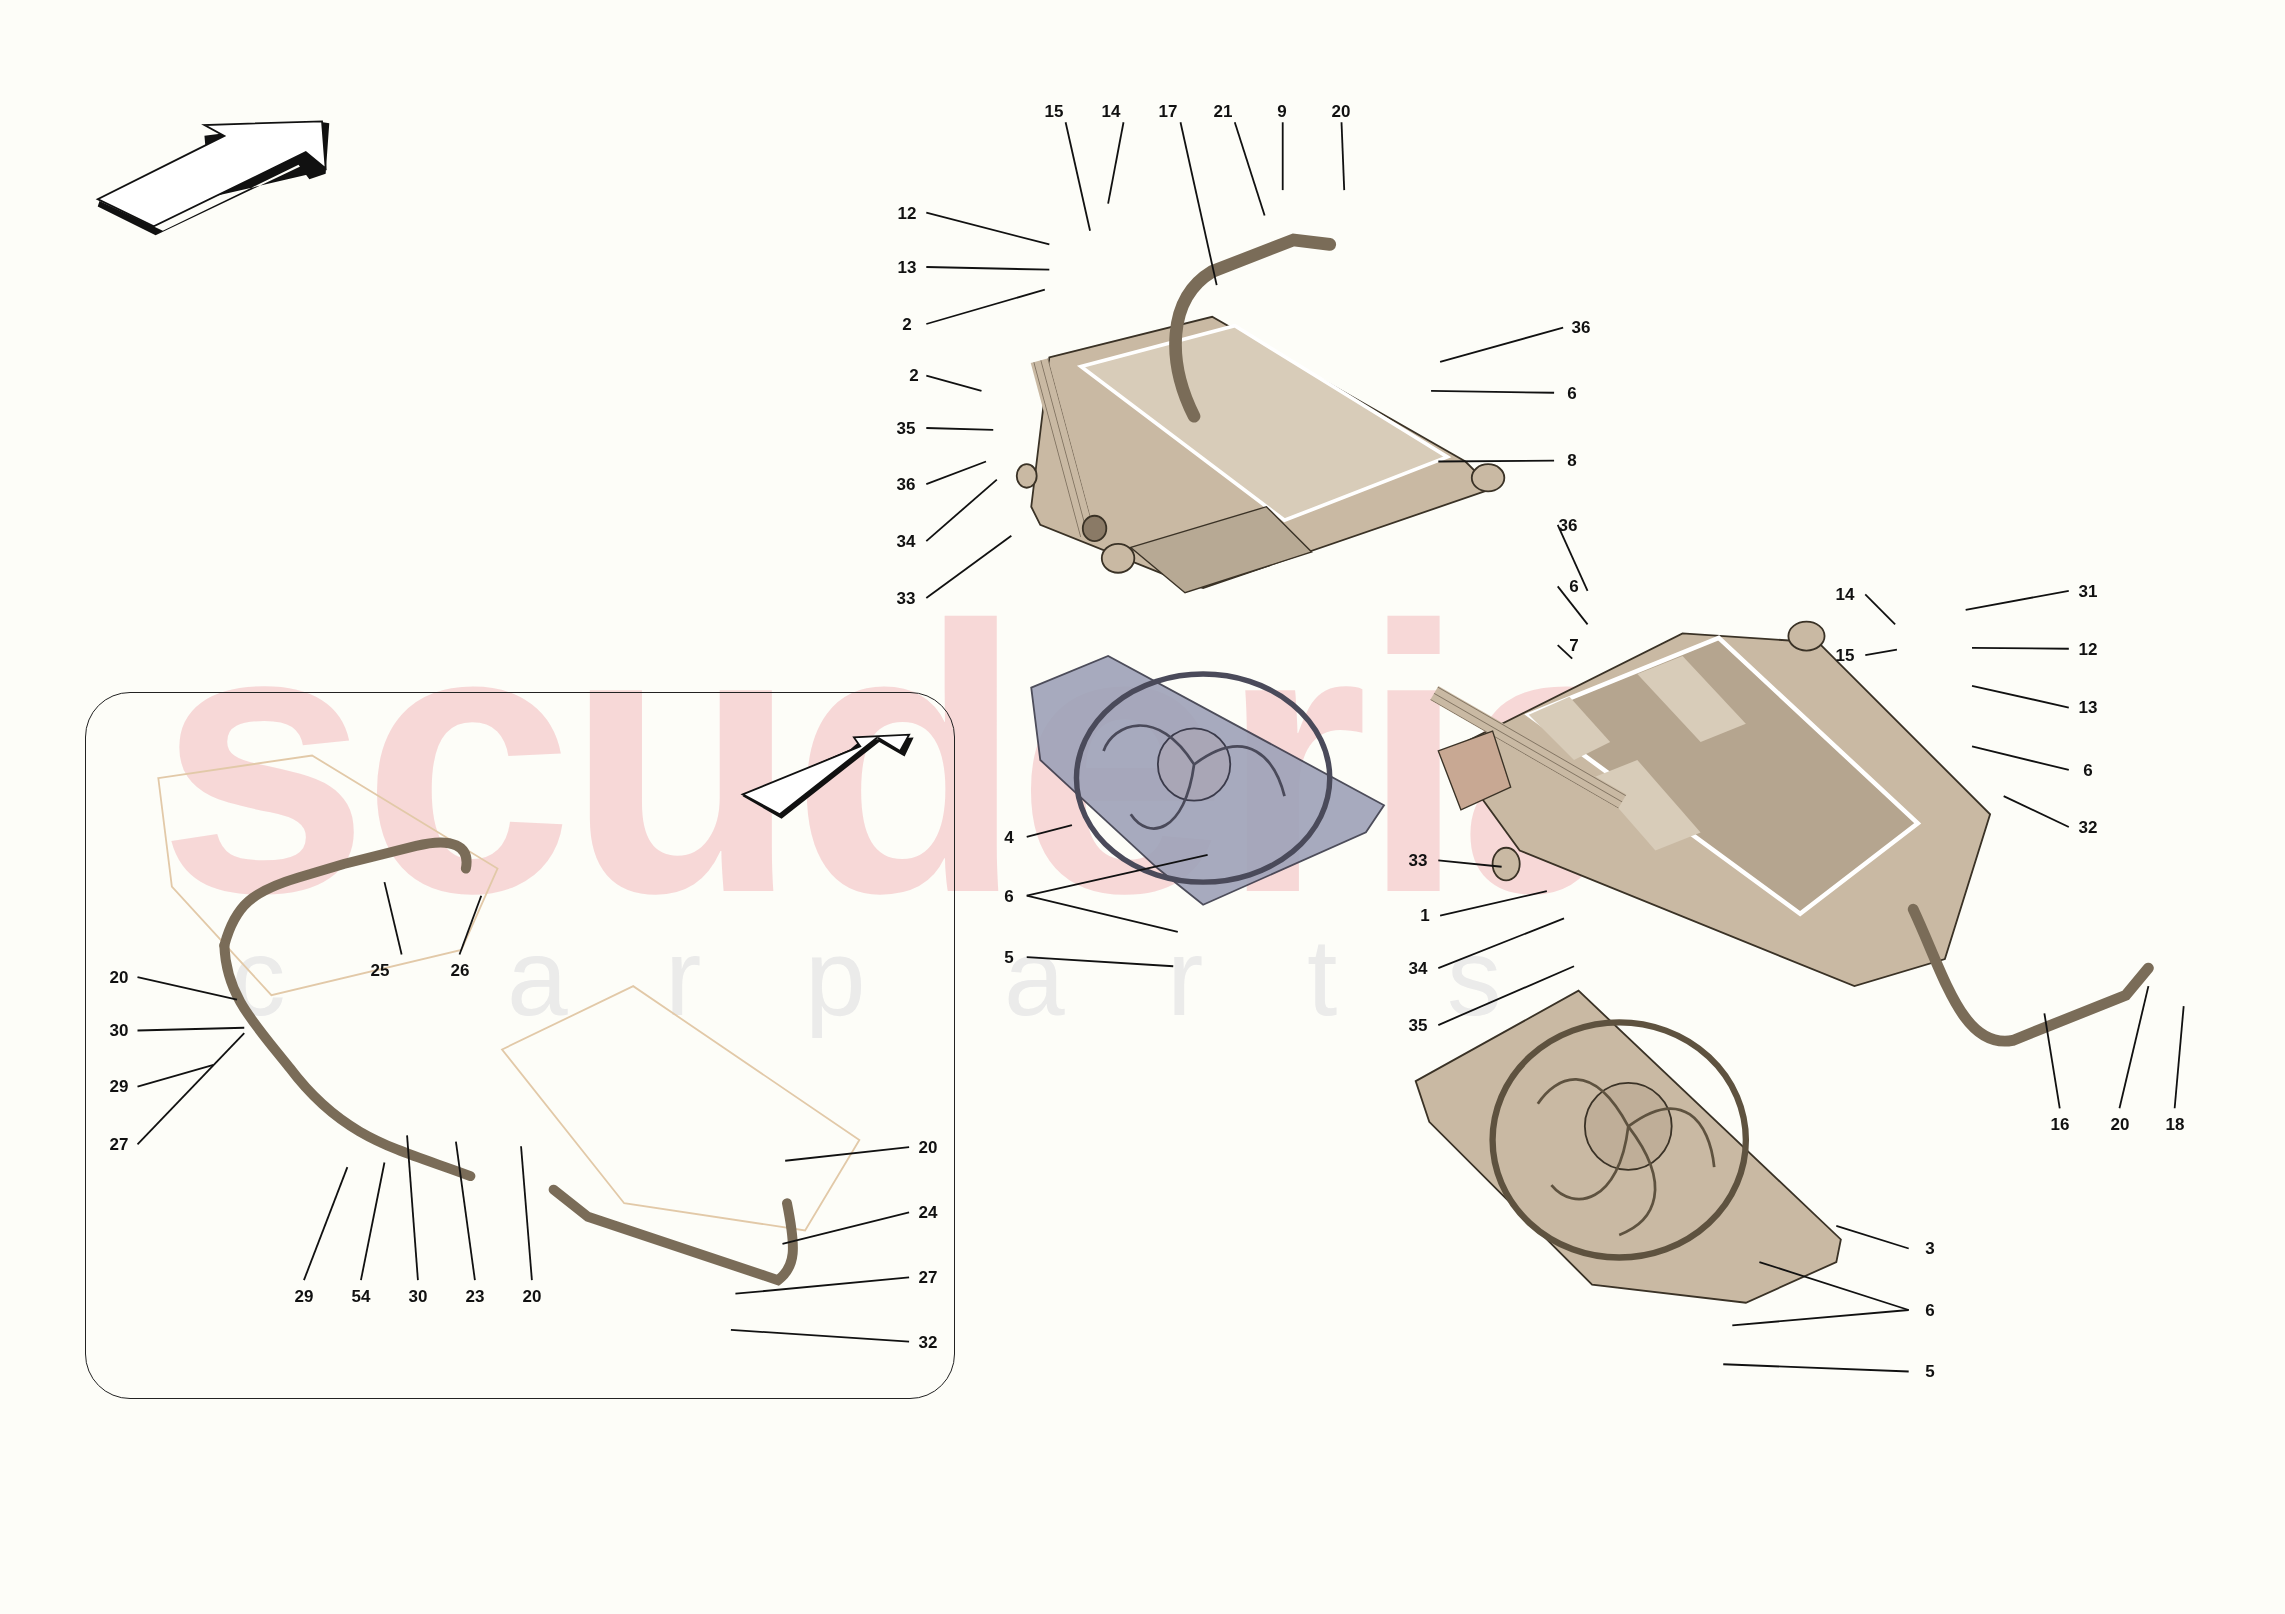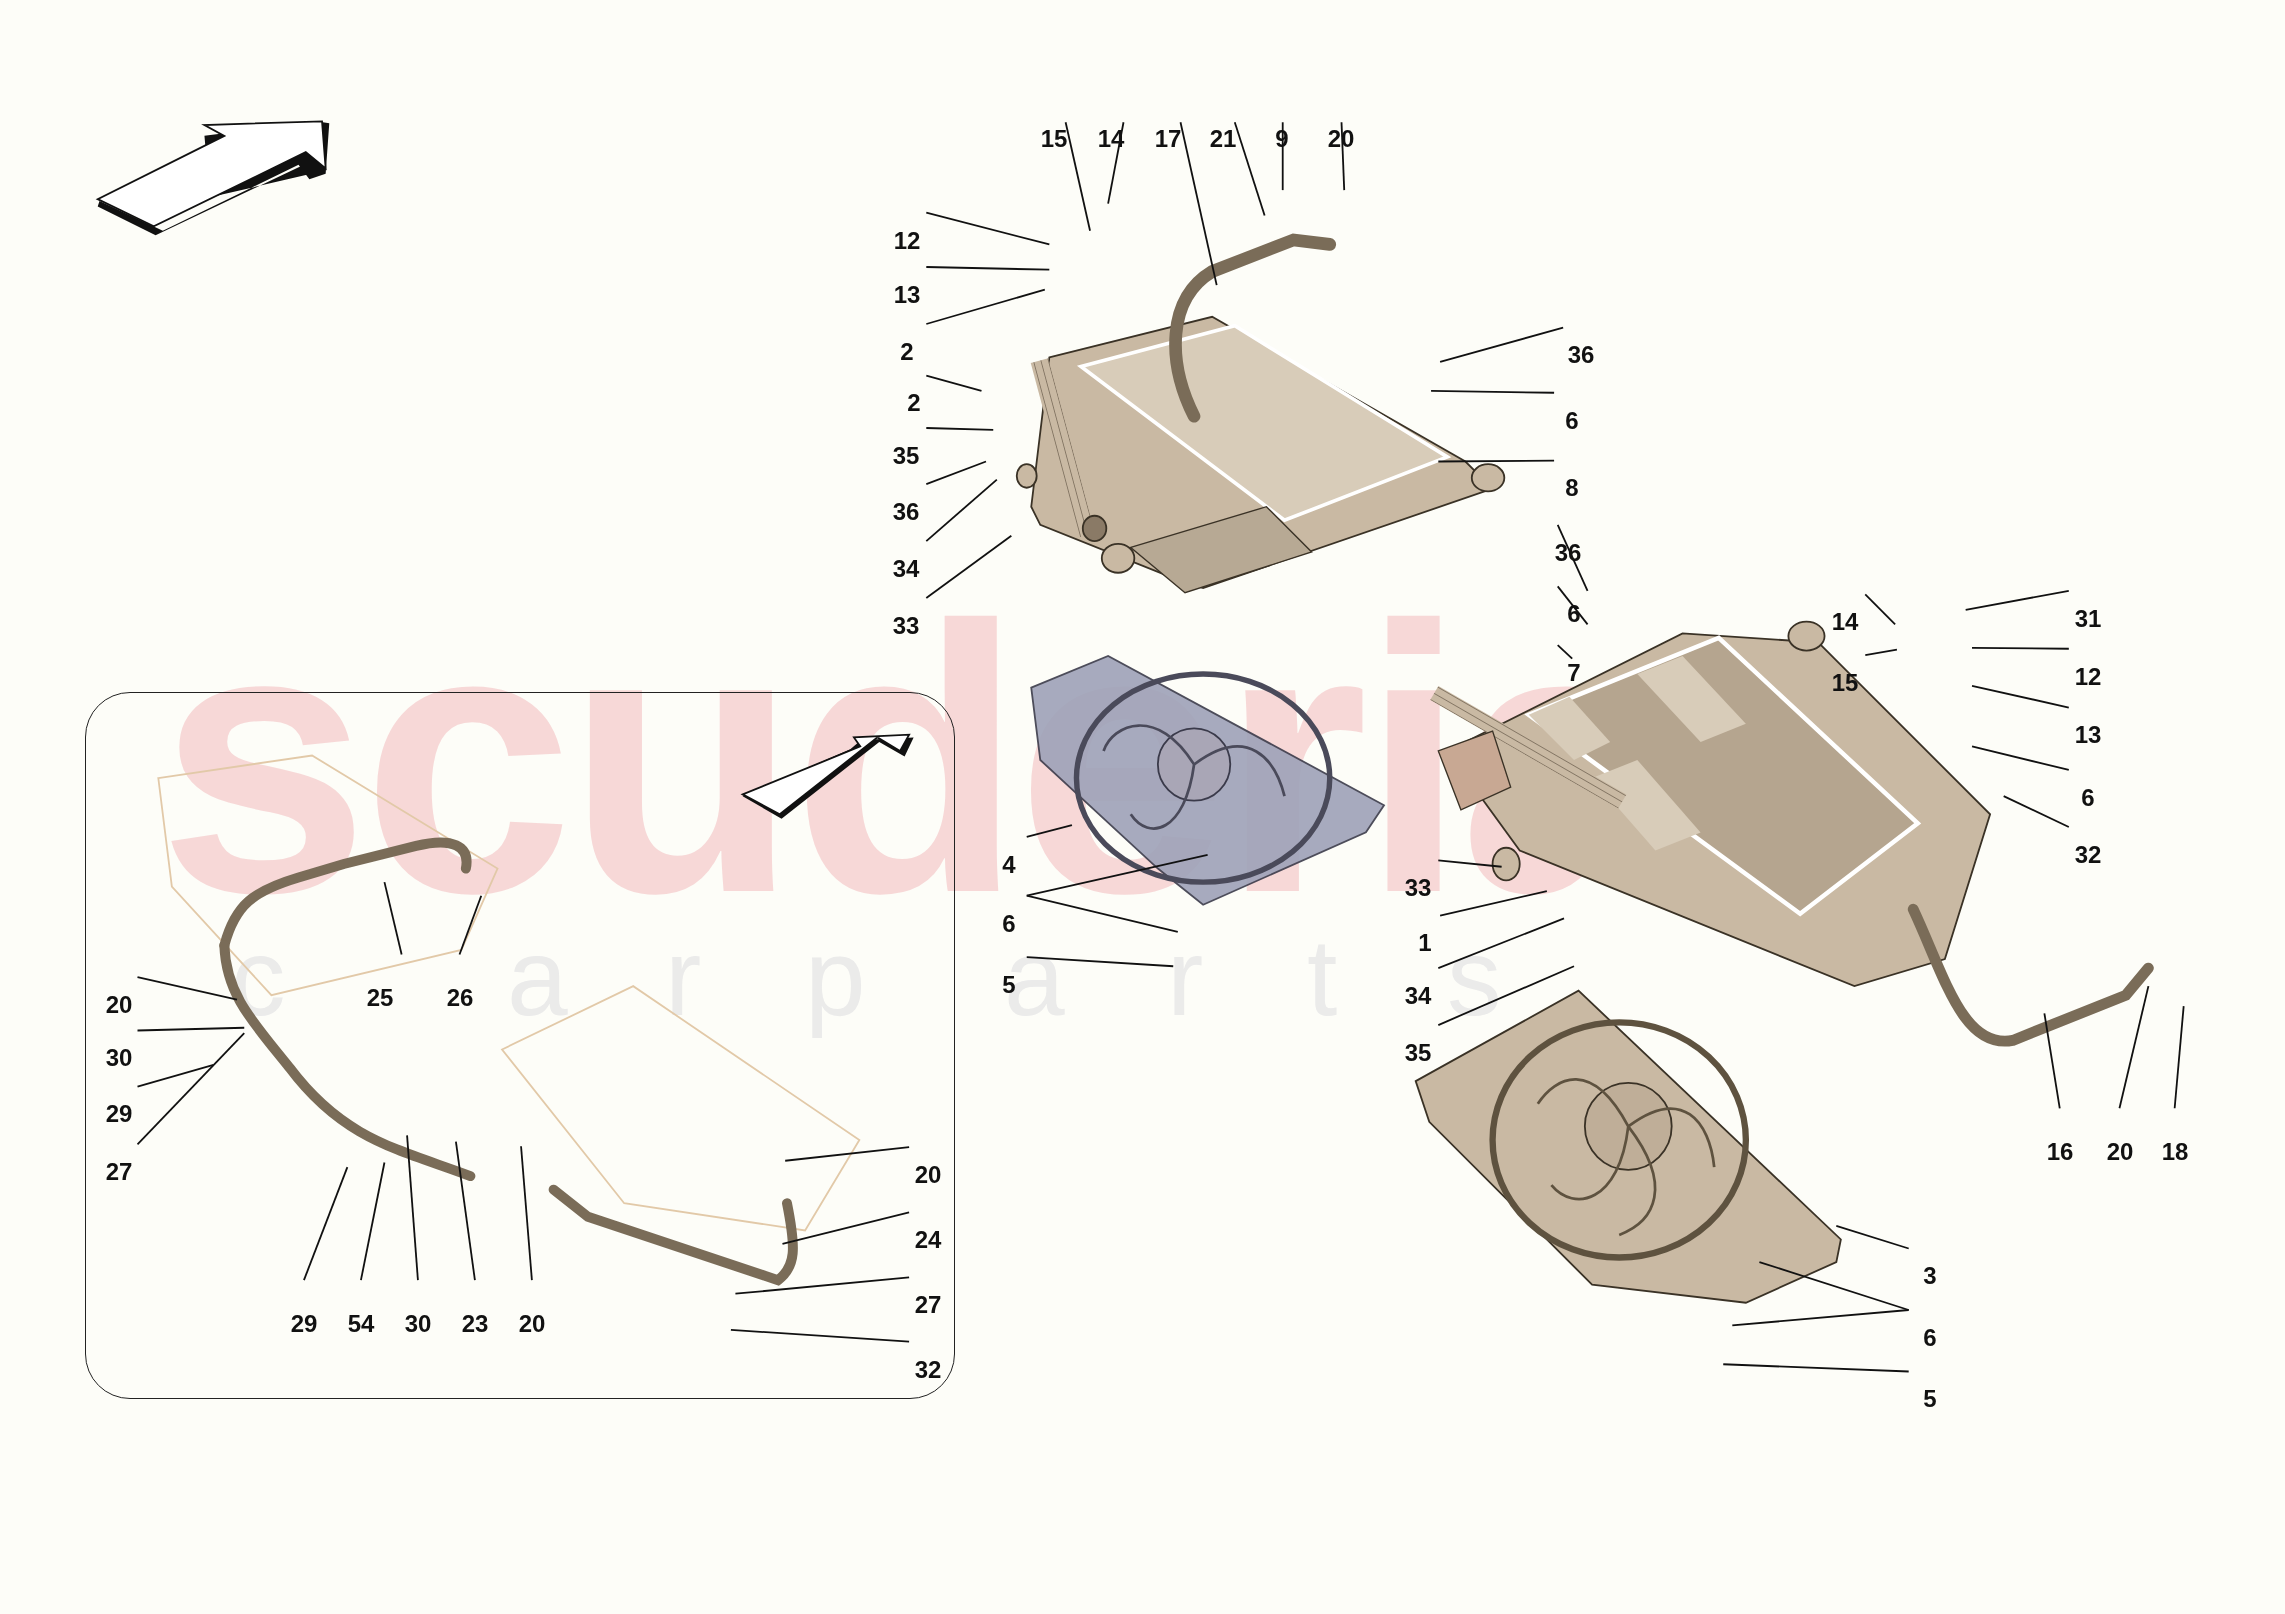--- a/index.html
+++ b/index.html
@@ -1,20 +1,20 @@
 <!DOCTYPE html>
 <html style="font-size:14.5px"><head>
 <meta charset="utf-8">
 <style>
   html,body{margin:0;padding:0;background:#fdfdf8;}
   body{width:2285px;height:1615px;position:relative;overflow:hidden;font-family:"Liberation Sans",sans-serif;}
   .wm{position:absolute;font-family:"Liberation Sans",sans-serif;font-weight:700;pointer-events:none;}
   .wm-main{left:158px;top:570px;font-size:380px;color:rgba(240,170,175,0.45);letter-spacing:-7.2px;line-height:1;}
   .wm-sub{top:914px;font-size:109px;color:rgba(200,200,210,0.35);font-weight:400;}
-  .lbl{position:absolute;font-size:24px;font-weight:700;color:#111;line-height:1;transform:translate(-50%,-50%);white-space:nowrap;margin-top:28px;}
+  .lbl{position:absolute;font-size:17px;font-weight:700;color:#111;line-height:1;transform:translate(-50%,-50%);white-space:nowrap;}
   svg.layer{position:absolute;left:0;top:0;}
   .inset{position:absolute;left:85px;top:692px;width:870px;height:707px;border:1.8px solid #222;border-radius:45px;box-sizing:border-box;}
 </style>
 </head>
 <body>
 
 <div class="wm wm-main">scuderia</div>
 <div class="wm wm-sub" style="left:231px">c</div>
 <div class="wm wm-sub" style="left:507px">a</div>
 <div class="wm wm-sub" style="left:665px">r</div>

